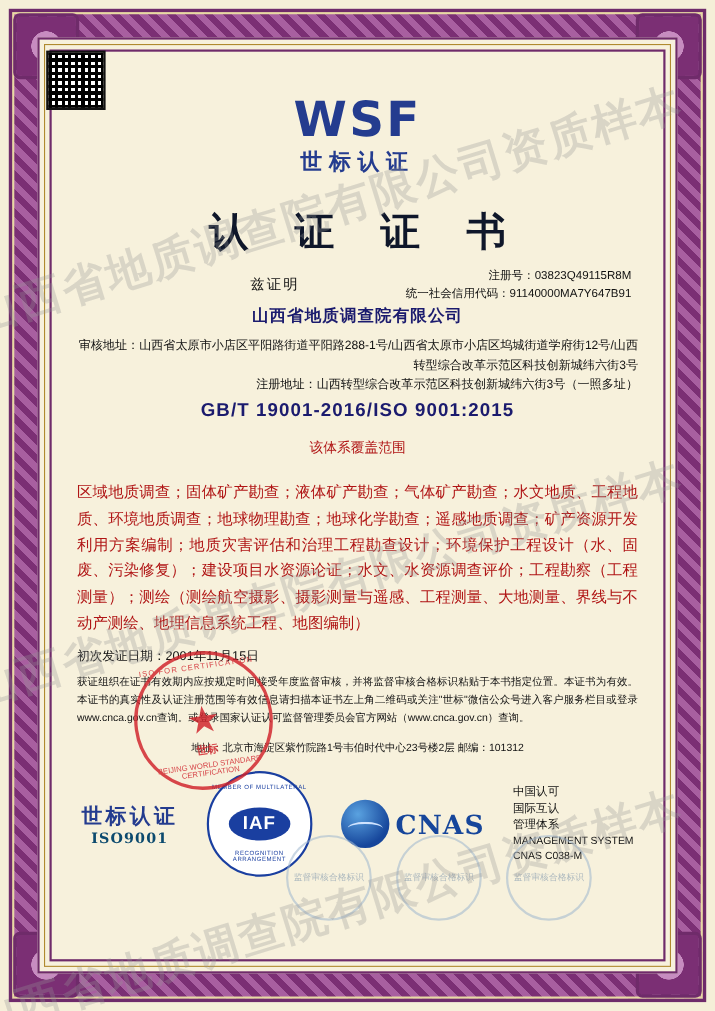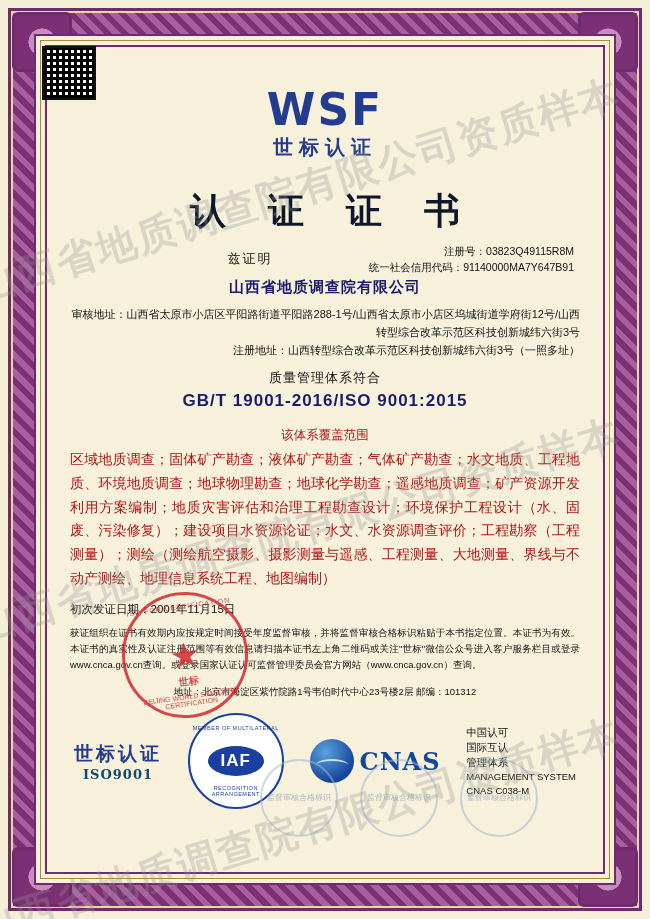--- a/index.html
+++ b/index.html
@@ -144,21 +144,21 @@
     font-size: 17px;
     font-weight: bold;
     color: #1b1b6e;
     margin: 4px 0 16px 0;
     letter-spacing: 1px;
   }
   .scope-head {
     text-align: center;
     font-size: 12.5px;
     color: #b01515;
-    margin-bottom: 4px;
+    margin-bottom: 20px;
   }
   .scope-body {
     font-size: 14px;
     line-height: 1.7;
     color: #b01515;
     text-align: justify;
     margin: 0 2px 8px 2px;
   }
   .date-line {
     font-size: 11.5px;
@@ -384,21 +384,20 @@
       </div>
     </div>
 
     <div class="zizhengming">兹证明</div>
 
     <div class="company">山西省地质调查院有限公司</div>
 
     <div class="addr">审核地址：山西省太原市小店区平阳路街道平阳路288-1号/山西省太原市小店区坞城街道学府街12号/山西转型综合改革示范区科技创新城纬六街3号</div>
     <div class="addr">注册地址：山西转型综合改革示范区科技创新城纬六街3号（一照多址）</div>
 
-    <div class="center-line">质量管理体系符合</div>
     <div class="standard">GB/T 19001-2016/ISO 9001:2015</div>
     <div class="scope-head">该体系覆盖范围</div>
     <div class="scope-body">区域地质调查；固体矿产勘查；液体矿产勘查；气体矿产勘查；水文地质、工程地质、环境地质调查；地球物理勘查；地球化学勘查；遥感地质调查；矿产资源开发利用方案编制；地质灾害评估和治理工程勘查设计；环境保护工程设计（水、固废、污染修复）；建设项目水资源论证；水文、水资源调查评价；工程勘察（工程测量）；测绘（测绘航空摄影、摄影测量与遥感、工程测量、大地测量、界线与不动产测绘、地理信息系统工程、地图编制）</div>
 
     <div class="date-line">
       <span>初次发证日期：</span><span>2001年11月15日</span>
     </div>
 
     <div class="note">获证组织在证书有效期内应按规定时间接受年度监督审核，并将监督审核合格标识粘贴于本书指定位置。本证书为有效。本证书的真实性及认证注册范围等有效信息请扫描本证书左上角二维码或关注"世标"微信公众号进入客户服务栏目或登录www.cnca.gov.cn查询。或登录国家认证认可监督管理委员会官方网站（www.cnca.gov.cn）查询。</div>
 

